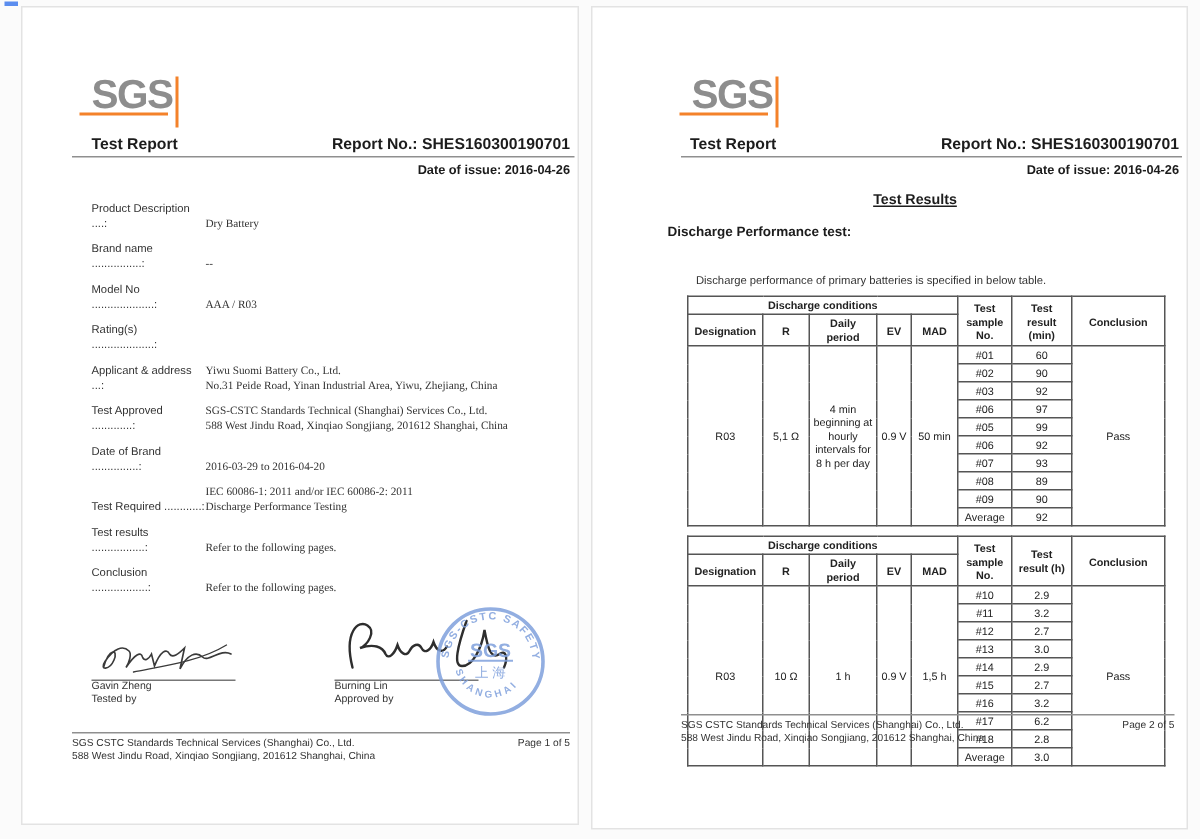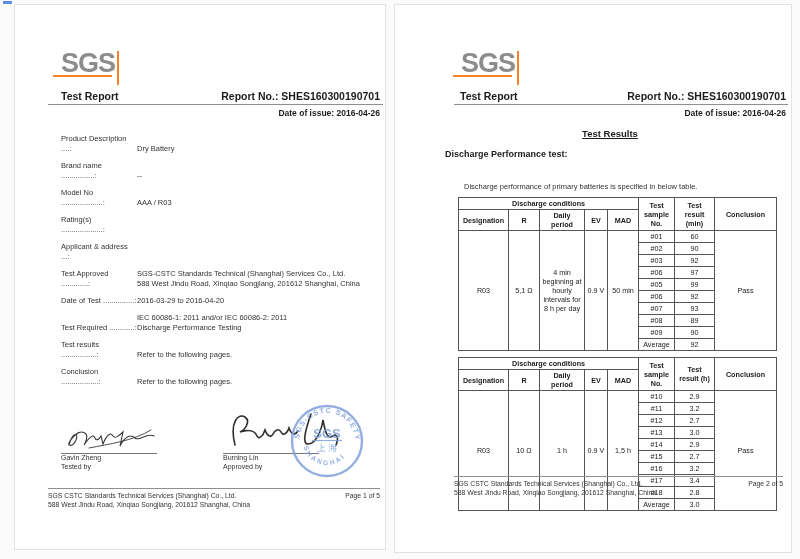--- a/index.html
+++ b/index.html
@@ -36,21 +36,21 @@
   .p2-hdr-row { margin: 13px 5px 0 65px; }
   .hdr-rule { height: 1px; background: #8f8f8f; margin-top: 2px; }
   .p1-hdr-rule { margin-left: 33px; margin-right: 2px; }
   .p2-hdr-rule { margin-left: 59px; margin-right: 3px; }
   .hdr-date { text-align: right; font-weight: bold; font-size: 8.5px; margin: 3px 5px 0 0; color: #1c1c1c; }
 
   
   .fields { margin: 16px 8px 0 46px; font-size: 7.5px; line-height: 10px; color: #333; }
   .field { display: flex; margin-bottom: 7px; align-items: flex-end; }
   .field .lbl { width: 76px; flex: none; }
-  .field .val { flex: 1; }
+  .field .val { flex: 1; font-family: Liberation Serif, serif; }
 
   
   .sig { position: absolute; }
   .sig svg { display: block; }
   .sig-line { border-top: 1px solid #777; width: 96px; }
   .sig-name, .sig-role { font-size: 7px; line-height: 8.5px; color: #333; }
   #sig-gavin { left: 46px; top: 420px; }
   #sig-burning { left: 208px; top: 404px; }
 
   .stamp { position: absolute; left: 274px; top: 398px; width: 76px; height: 76px; opacity: .85; }
@@ -120,30 +120,34 @@
       <span class="lbl">Model No ....................:</span>
       <span class="val">
           <div>AAA / R03</div>
         </span>
     </div>
     <div class="field">
       <span class="lbl">Rating(s)  ....................:</span>
     </div>
     <div class="field">
       <span class="lbl">Applicant &amp; address ...:</span>
+      <span class="val">
+          <div>Yiwu Suomi Battery Co., Ltd.</div>
+          <div>No.31 Peide Road, Yinan Industrial Area, Yiwu, Zhejiang, China</div>
+        </span>
     </div>
     <div class="field">
       <span class="lbl">Test Approved .............:</span>
       <span class="val">
           <div>SGS-CSTC Standards Technical (Shanghai) Services Co., Ltd.</div>
           <div>588 West Jindu Road, Xinqiao Songjiang, 201612 Shanghai, China</div>
         </span>
     </div>
     <div class="field">
-      <span class="lbl">Date of Test ...............:</span>
+      <span class="lbl">Date of Brand ...............:</span>
       <span class="val">
           <div>2016-03-29 to 2016-04-20</div>
         </span>
     </div>
     <div class="field">
       <span class="lbl">Test Required ............:</span>
       <span class="val">
           <div>IEC 60086-1: 2011 and/or IEC 60086-2: 2011</div>
           <div>Discharge Performance Testing</div>
         </span>
@@ -358,21 +362,21 @@
     <tr>
           <td>#15</td>
           <td>2.7</td>
         </tr>
     <tr>
           <td>#16</td>
           <td>3.2</td>
         </tr>
     <tr>
           <td>#17</td>
-          <td>3.4</td>
+          <td>6.2</td>
         </tr>
     <tr>
           <td>#18</td>
           <td>2.8</td>
         </tr>
     <tr>
           <td>Average</td>
           <td>3.0</td>
         </tr>
   </tbody>

